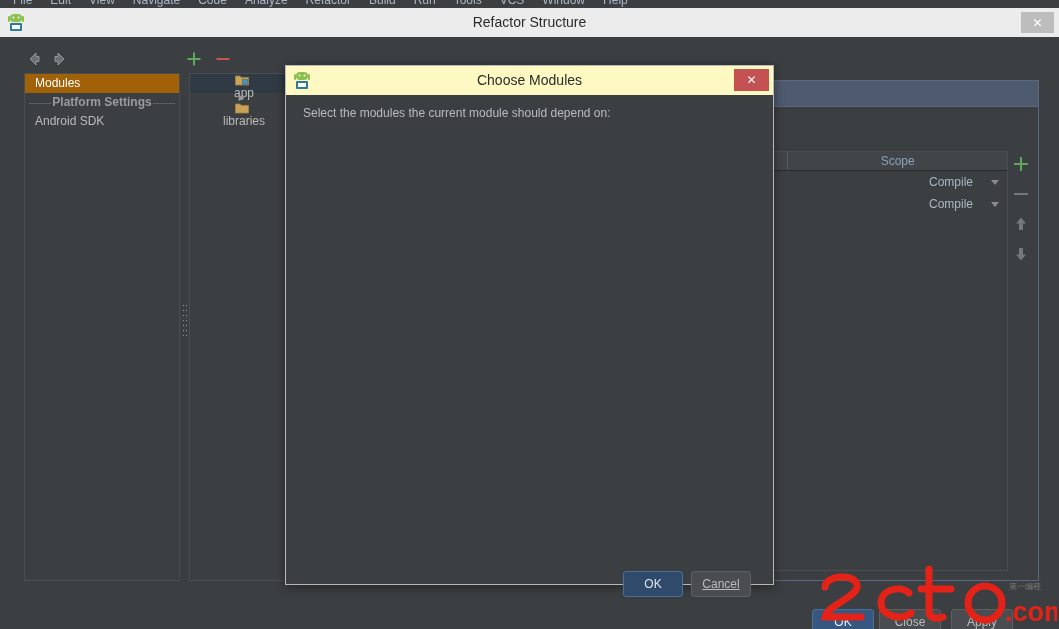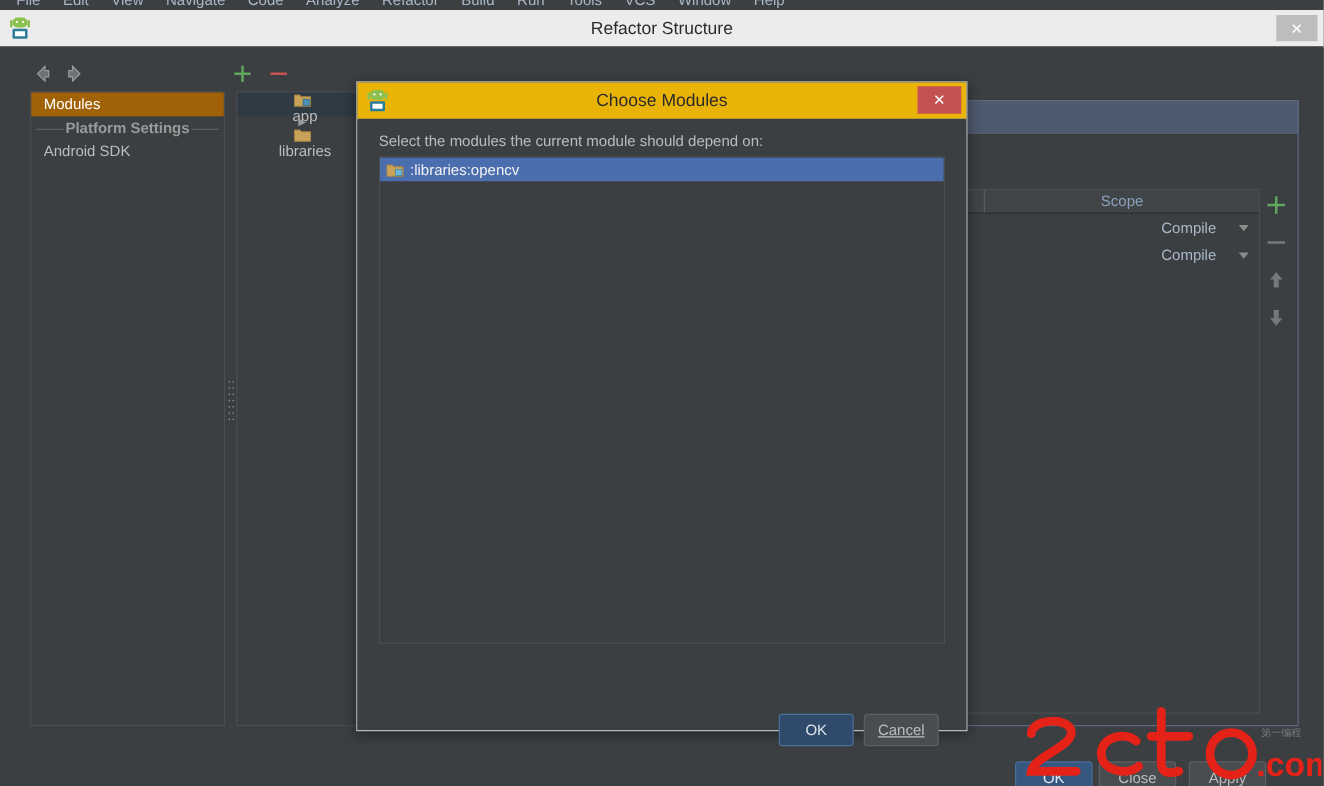--- a/index.html
+++ b/index.html
@@ -347,21 +347,21 @@
     width: 489px; height: 520px;
     background: #3c3f41;
     border: 1px solid #b8b8b8;
     box-shadow: 0 2px 10px rgba(0,0,0,0.45);
     box-sizing: border-box;
   }
   .cm-titlebar {
     position: absolute;
     left: 0; top: 0;
     width: 487px; height: 29px;
-    background: #eab308;
+    background: #fef9c3;
     border-bottom: 1px solid #cfcfcf;
   }
   .cm-title {
     width: 487px;
     line-height: 29px;
     text-align: center;
     font-size: 14px;
     color: #2b2b2b;
   }
   .cm-appicon {
@@ -654,31 +654,20 @@
       </span>
       <div class="cm-title">Choose Modules</div>
       <div class="cm-close">
         <span>✕</span>
       </div>
     </div>
 
     <div class="cm-body">
       <div class="cm-prompt">Select the modules the current module should depend on:</div>
 
-      <div class="cm-list">
-        <div class="cm-item selected">
-          <span class="folder-ico">
-            <svg width="14" height="12" viewBox="0 0 14 12">
-              <path d="M0.5 2 L5 2 L6 3.4 L13.5 3.4 L13.5 11 L0.5 11 Z" fill="#c9a25a" stroke="#a8823f" stroke-width="0.8"></path>
-              <rect x="7.5" y="5.5" width="5" height="5" fill="#6fb6d8" stroke="#3f87ad" stroke-width="0.6"></rect>
-            </svg>
-          </span>
-          <span>:libraries:opencv</span>
-        </div>
-      </div>
 
       <div class="cm-btn primary cm-ok">OK</div>
       <div class="cm-btn cm-cancel">Cancel</div>
     </div>
   </div>
 
   <div class="watermark">
     <svg width="240" height="62" viewBox="0 0 240 62">
       <g fill="none" stroke="#e42217" stroke-width="7" stroke-linecap="round">
         <path d="M8 22 C8 10, 38 8, 40 20 C42 32, 10 40, 8 52 L44 52"></path>

